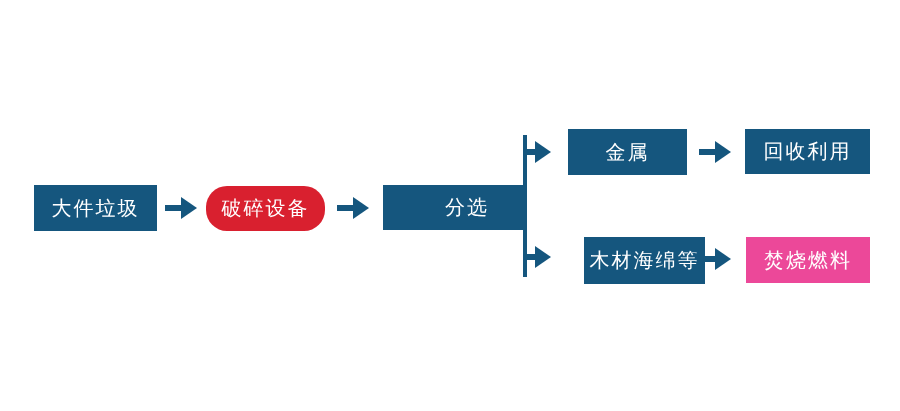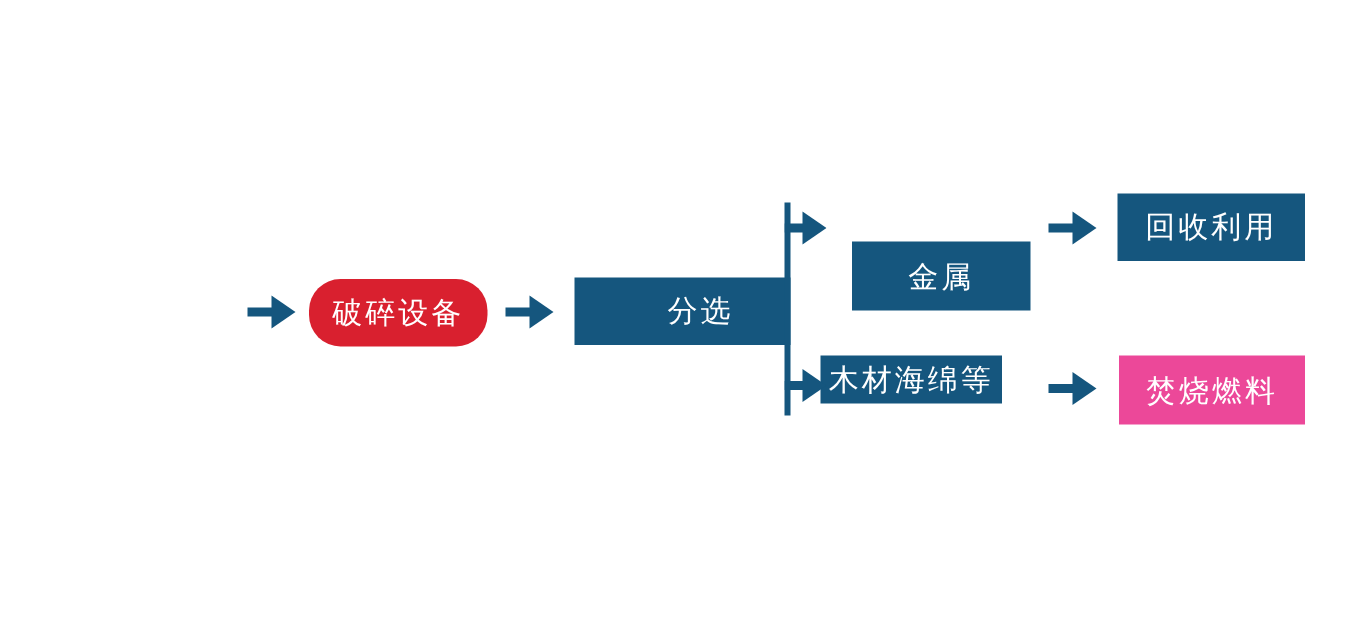--- a/index.html
+++ b/index.html
@@ -20,21 +20,21 @@
     font-size: 20px;
     letter-spacing: 2px;
     white-space: nowrap;
   }
 
   .n-bulky   { left: 34px;  top: 185px; width: 123px; height: 46px; }
   .n-crush   { left: 206px; top: 186px; width: 119px; height: 45px; border-radius: 21px; }
   .n-sort    { left: 383px; top: 185px; width: 120px; height: 45px; padding-left: 24px; }
   .n-metal   { left: 568px; top: 129px; width: 119px; height: 46px; }
   .n-recycle { left: 745px; top: 129px; width: 125px; height: 45px; }
-  .n-wood    { left: 547px; top: 237px; width: 121px; height: 32px; }
+  .n-wood    { left: 584px; top: 237px; width: 121px; height: 47px; }
   .n-fuel    { left: 746px; top: 237px; width: 124px; height: 46px; }
 
   .arrow { position: absolute; display: block; }
   .a1 { left: 164px; top: 193px; }
   .a2 { left: 336px; top: 193px; }
   .a3 { left: 523px; top: 137px; }
   .a4 { left: 698px; top: 137px; }
   .a5 { left: 523px; top: 242px; }
   .a6 { left: 698px; top: 244px; }
 
@@ -44,26 +44,27 @@
     top: 135px;
     width: 4px;
     height: 142px;
   }
 </style>
 </head>
 <body>
 
 <div class="canvas" style="background-color: rgb(255, 255, 255);">
 
+  <div class="node n-bulky" style="background-color: rgb(21, 86, 126); color: rgb(255, 255, 255);">大件垃圾</div>
 
   <div class="node n-crush" style="background-color: rgb(217, 32, 47); color: rgb(255, 255, 255);">破碎设备</div>
 
   <div class="node n-sort" style="background-color: rgb(21, 86, 126); color: rgb(255, 255, 255);">分选</div>
 
-  <div class="node n-metal" style="background-color: rgb(21, 86, 126); color: rgb(255, 255, 255); margin-top: 32px;">金属</div>
+  <div class="node n-metal" style="background-color: rgb(21, 86, 126); color: rgb(255, 255, 255);">金属</div>
 
   <div class="node n-recycle" style="background-color: rgb(21, 86, 126); color: rgb(255, 255, 255);">回收利用</div>
 
   <div class="node n-wood" style="background-color: rgb(21, 86, 126); color: rgb(255, 255, 255);">木材海绵等</div>
 
   <div class="node n-fuel" style="background-color: #ec4899; color: rgb(255, 255, 255);">焚烧燃料</div>
 
   <div class="vline" style="background-color: rgb(21, 86, 126);"></div>
 
   <svg class="arrow a1" width="34" height="30" viewBox="0 0 34 30">

